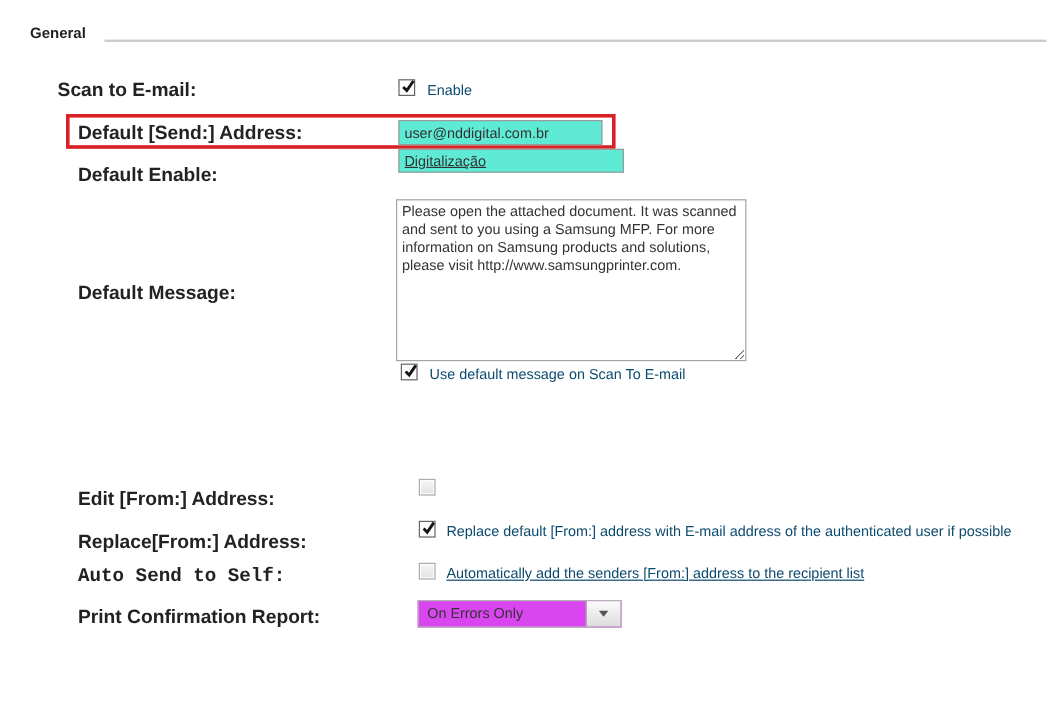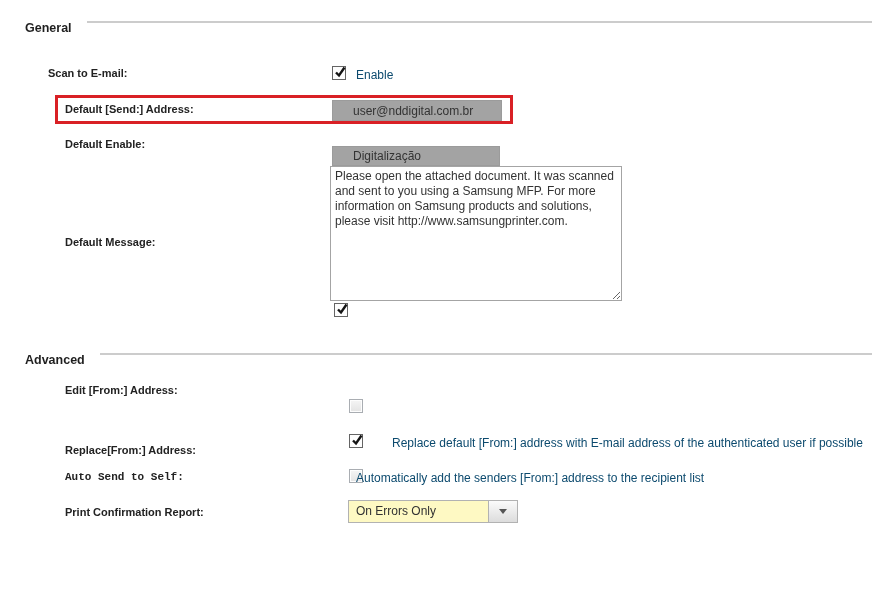--- a/index.html
+++ b/index.html
@@ -5,32 +5,32 @@
   * { margin:0; padding:0; box-sizing:border-box; }
   html,body { background:#ffffff; }
   body { font-family:"Liberation Sans", sans-serif; }
   .canvas {
     position:relative; width:876px; height:589px; background:#ffffff;
     overflow:hidden; color:#333;
   }
 
   
   .section-header {
-    position:absolute; left:25px; right:4px; display:flex; align-items:flex-start;
+    position:absolute; left:25px; right:4px; display:flex; align-items:flex-end;
   }
   .section-title {
     font-size:12.5px; font-weight:bold; color:#1f1f1f; white-space:nowrap;
   }
   .section-line {
     flex:1; height:2px; background:#cccccc; margin-left:15px;
   }
 
   
   .field-label {
-    position:absolute; font-size:11px; font-weight:bold; color:#222;
+    position:absolute; font-size:16px; font-weight:bold; color:#222;
     white-space:nowrap;
   }
 
   
   .cb {
     position:absolute; width:14px; height:14px;
     border:1px solid #a9adb2; background:linear-gradient(#f5f5f5,#e3e3e3);
     box-shadow:inset 0 0 0 1px #fdfdfd;
   }
   .cb.checked {
@@ -42,41 +42,41 @@
   }
   .cb.checked .check-svg path {
     stroke:#141414; stroke-width:2.4; fill:none;
   }
   .cb-label {
     position:absolute; font-size:12px; color:#0c4a6e; white-space:nowrap;
   }
 
   
   .text-input {
-    position:absolute; border:1px solid #9b9b9b; background:#a3a3a3;
+    position:absolute; border:1px solid #9b9b9b; background:#5eead4;
     font-family:"Liberation Sans", sans-serif; font-size:12px; color:#333;
-    padding:0 20px; outline:none;
+    padding:0 4px; outline:none;
   }
   .message-textarea {
     position:absolute; left:330px; top:166px; width:292px; height:135px;
     border:1px solid #a4a4a4; background:#ffffff; resize:both;
     font-family:"Liberation Sans", sans-serif; font-size:12px; color:#333;
     line-height:15px; padding:2px 4px; outline:none; overflow:auto;
   }
 
   
   .highlight-box {
     position:absolute; left:55px; top:95px; width:458px; height:29px;
     border:3px solid #d92025; pointer-events:none;
   }
 
   
   .dropdown {
     position:absolute; left:348px; top:500px; width:170px; height:23px;
-    border:1px solid #b2b2b2; background:#fef9c3; display:flex; cursor:default;
+    border:1px solid #b2b2b2; background:#d946ef; display:flex; cursor:default;
   }
   .dd-value {
     flex:1; font-size:12px; color:#333; line-height:21px; padding-left:7px;
     white-space:nowrap; overflow:hidden;
   }
   .dd-btn {
     width:29px; border-left:1px solid #b2b2b2;
     background:linear-gradient(#fbfbfb,#dcdcdc);
     display:flex; align-items:center; justify-content:center;
   }
@@ -102,54 +102,51 @@
       </svg>
   </span>
   <span class="cb-label" style="left:356px; top:68px;">Enable</span>
 
   <div class="highlight-box"></div>
 
   <div class="field-label" style="left:65px; top:103px;">Default [Send:] Address:</div>
   <input class="text-input" style="left: 332px; top: 100px; width: 170px; height: 21px;" value="user@nddigital.com.br">
 
   <div class="field-label" style="left:65px; top:138px;">Default Enable:</div>
-  <input class="text-input" style="left: 332px; top: 146px; width: 168px; height: 20px;" value="Digitalização">
+  <input class="text-input" style="left: 332px; top: 124px; width: 188px; height: 20px; text-decoration: underline;" value="Digitalização">
 
   <div class="field-label" style="left:65px; top:236px;">Default Message:</div>
   <textarea class="message-textarea" style="">Please open the attached document. It was scanned and sent to you using a Samsung MFP. For more information on Samsung products and solutions, please visit http://www.samsungprinter.com.</textarea>
 
   <span class="cb checked" style="left:334px; top:303px;">
     <svg class="check-svg" viewBox="0 0 14 14">
         <path d="M3 7.5 L6 10.5 L11.5 2.5"></path>
       </svg>
   </span>
+  <span class="cb-label" style="left:358px; top:305px;">Use default message on Scan To E-mail</span>
 
-  <div class="section-header" style="top:353px;">
-    <span class="section-title">Advanced</span>
-    <span class="section-line"></span>
-  </div>
 
-  <div class="field-label" style="left:65px; top:384px;">Edit [From:] Address:</div>
+  <div class="field-label" style="left:65px; top:408px;">Edit [From:] Address:</div>
   <span class="cb" style="left:349px; top:399px;">
     
   </span>
 
   <div class="field-label" style="left:65px; top:444px;">Replace[From:] Address:</div>
   <span class="cb checked" style="left:349px; top:434px;">
     <svg class="check-svg" viewBox="0 0 14 14">
         <path d="M3 7.5 L6 10.5 L11.5 2.5"></path>
       </svg>
   </span>
-  <span class="cb-label" style="left:372px; top:436px;margin-left:20px;">Replace default [From:] address with E-mail address of the authenticated user if possible</span>
+  <span class="cb-label" style="left:372px; top:436px;">Replace default [From:] address with E-mail address of the authenticated user if possible</span>
 
   <div class="field-label" style="left:65px; top:471px;font-family:Liberation Mono, monospace;">Auto Send to Self:</div>
   <span class="cb" style="left:349px; top:469px;">
     
   </span>
-  <span class="cb-label" style="left:356px; top:471px;">Automatically add the senders [From:] address to the recipient list</span>
+  <span class="cb-label" style="left:372px; top:471px;text-decoration:underline;">Automatically add the senders [From:] address to the recipient list</span>
 
   <div class="field-label" style="left:65px; top:506px;">Print Confirmation Report:</div>
   <div class="dropdown">
     <span class="dd-value">On Errors Only</span>
     <span class="dd-btn">
       <span class="dd-arrow"></span>
     </span>
   </div>
 
 </div>

